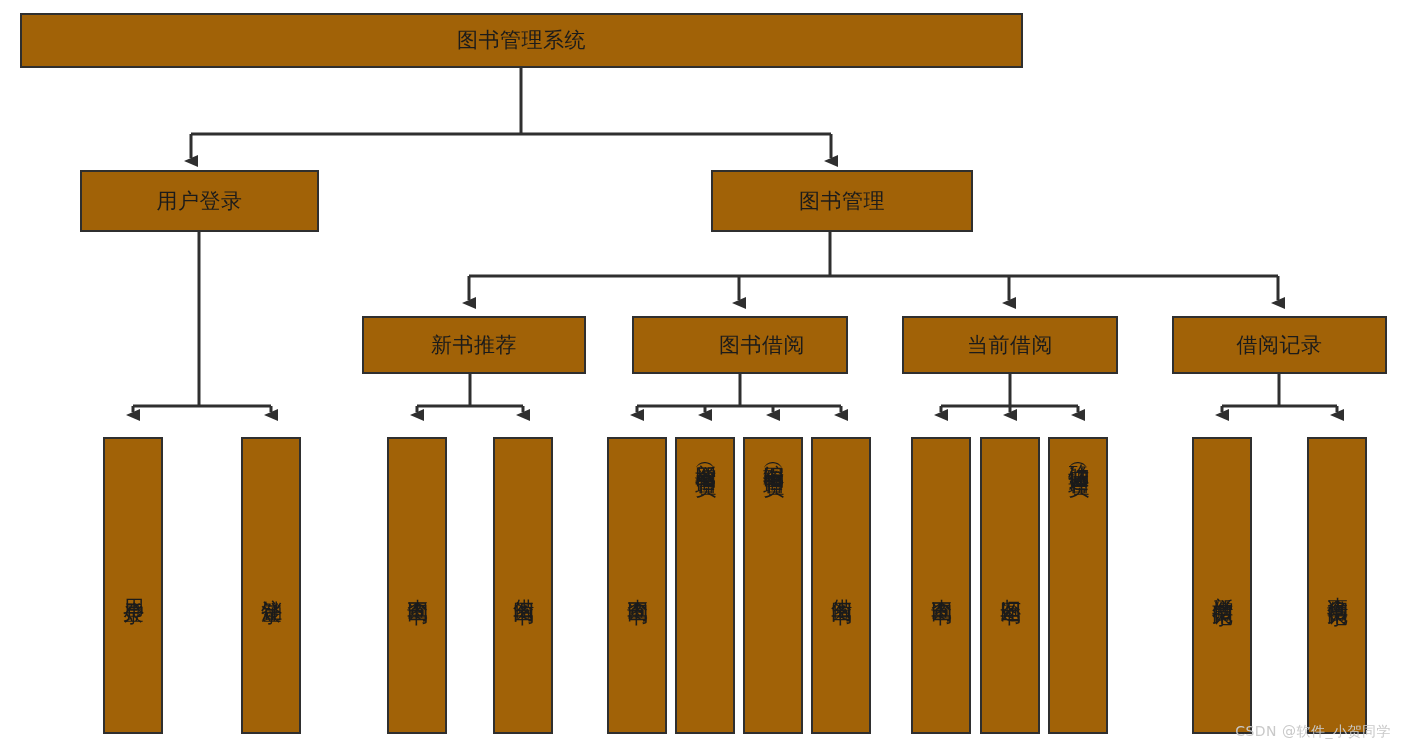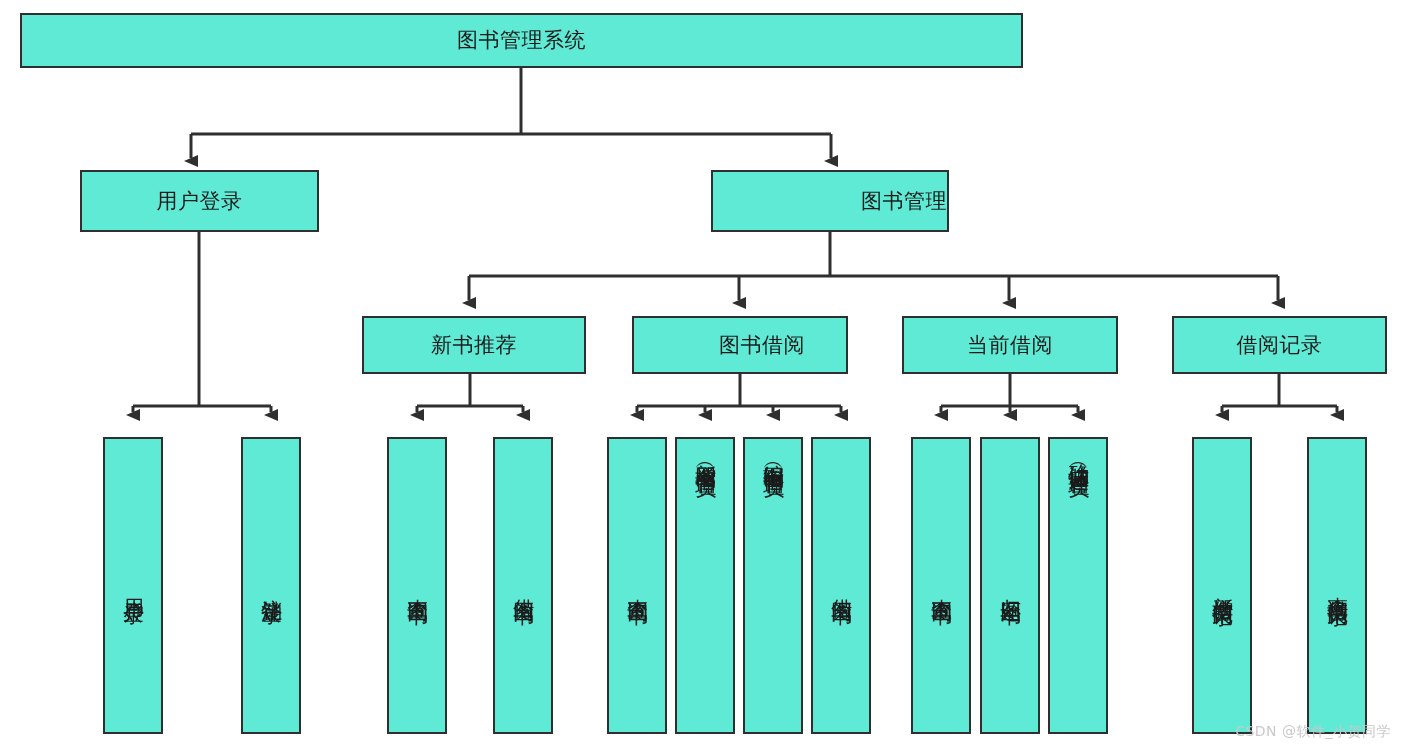--- a/index.html
+++ b/index.html
@@ -22,21 +22,21 @@
     left: 0;
     top: 0;
     width: 1405px;
     height: 747px;
     pointer-events: none;
   }
   .node {
     position: absolute;
     box-sizing: border-box;
     border: 2px solid #2f2f2f;
-    background: #5eead4;
+    background: #a16207;
     display: flex;
     align-items: center;
     justify-content: center;
     color: #1b1b1b;
   }
   .node .label {
     font-size: 21px;
     line-height: 1.18;
     letter-spacing: 0.5px;
     white-space: nowrap;
@@ -124,21 +124,21 @@
     </g>
   </svg>
 
   <div class="node" style="left:20px; top:13px; width:1003px; height:55px;">
     <span class="label">图书管理系统</span>
   </div>
 
   <div class="node" style="left:80px; top:170px; width:239px; height:62px;">
     <span class="label">用户登录</span>
   </div>
-  <div class="node" style="left:711px; top:170px; width:238px; height:62px;justify-content:flex-end;">
+  <div class="node" style="left:711px; top:170px; width:262px; height:62px;">
     <span class="label">图书管理</span>
   </div>
 
   <div class="node" style="left:362px; top:316px; width:224px; height:58px;">
     <span class="label">新书推荐</span>
   </div>
   <div class="node" style="left:632px; top:316px; width:216px; height:58px;padding-left:44px;">
     <span class="label">图书借阅</span>
   </div>
   <div class="node" style="left:1172px; top:316px; width:215px; height:58px;">

